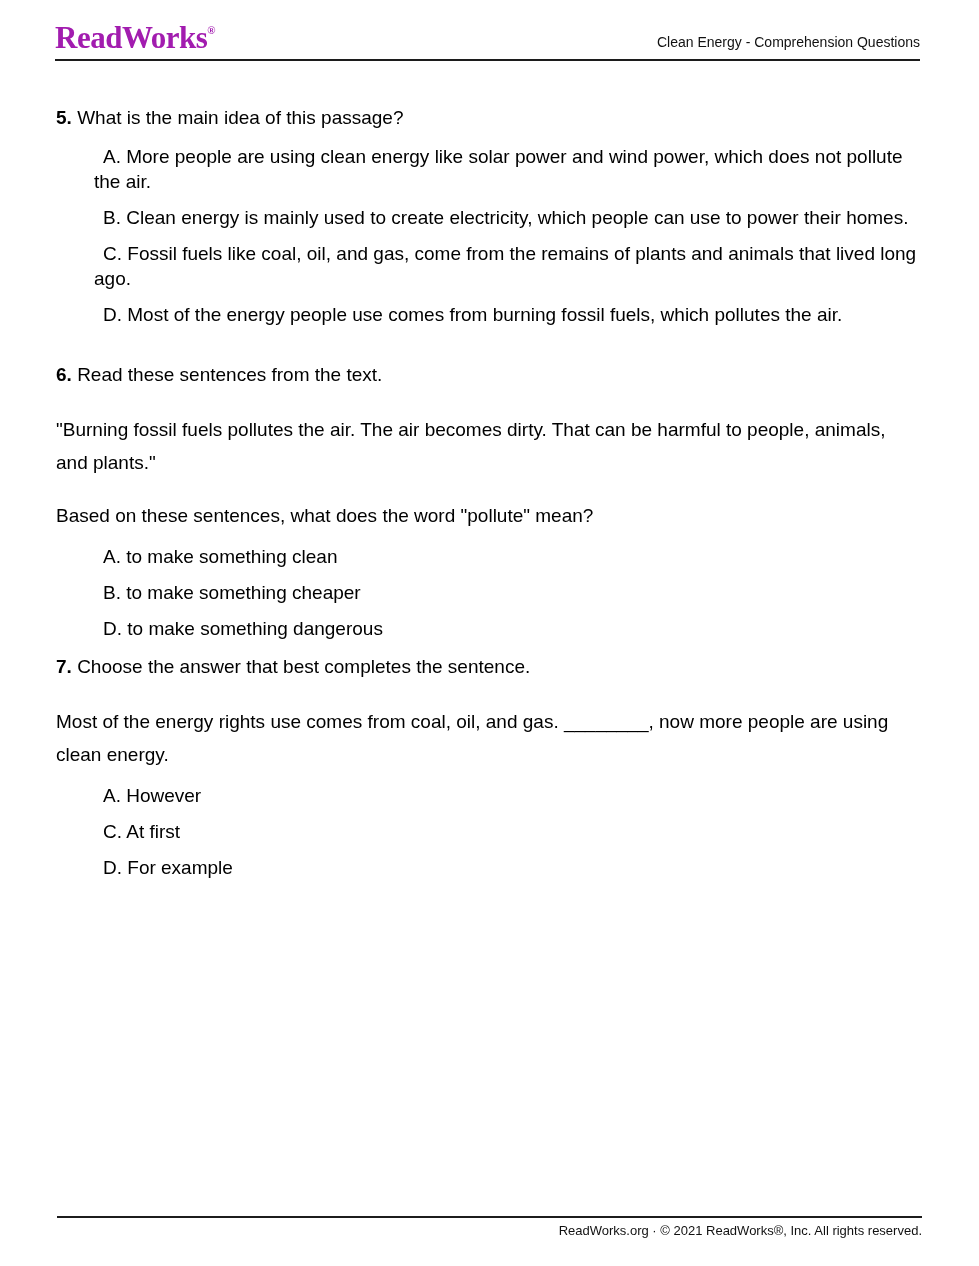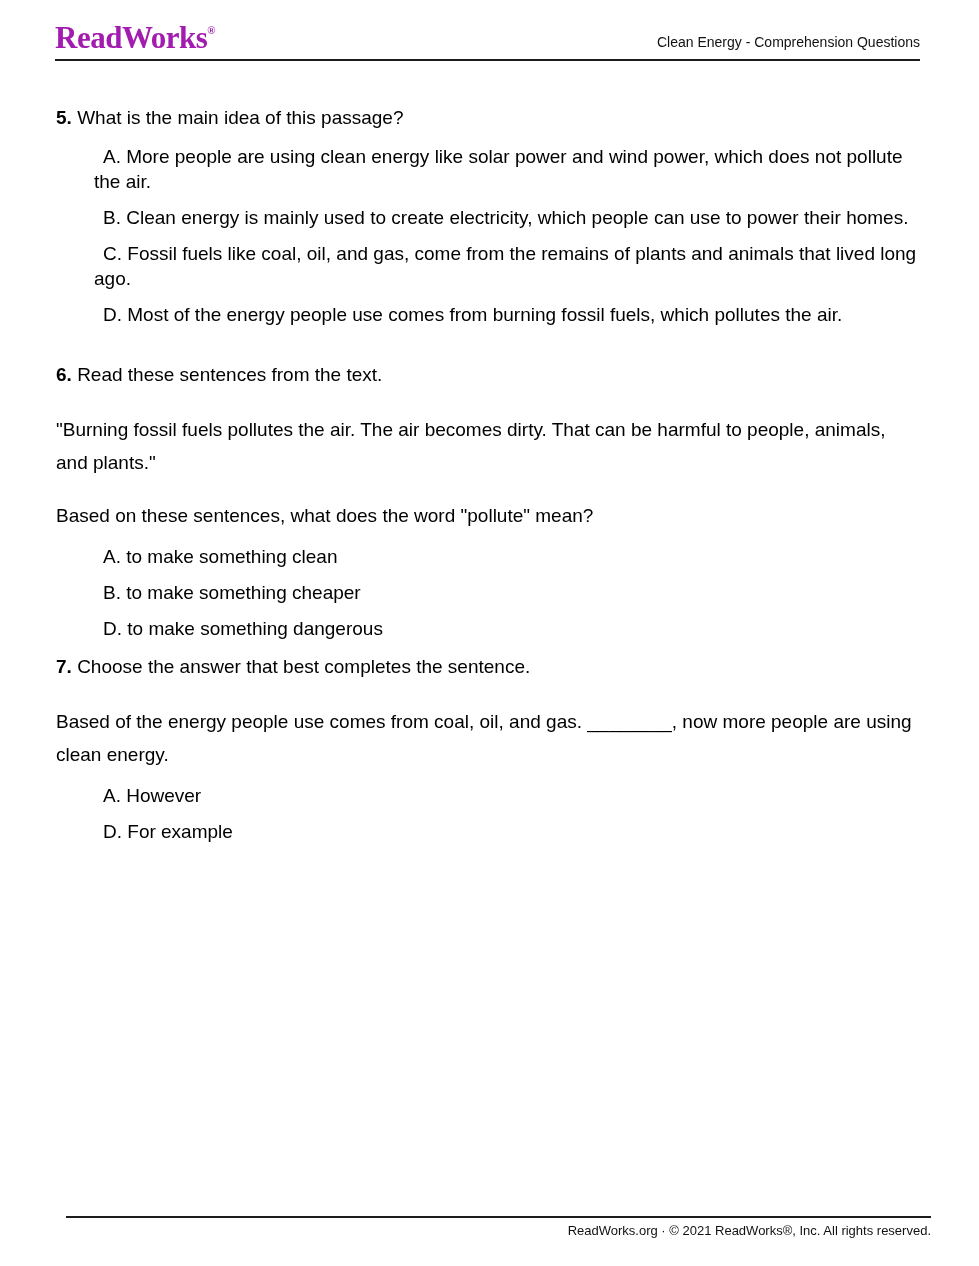--- a/index.html
+++ b/index.html
@@ -82,21 +82,21 @@
     line-height: 25px;
     text-indent: 9px;
     margin: 0 0 11px 0;
   }
   .option:last-child { margin-bottom: 0; }
 
   
   .footer {
     position: absolute;
     top: 1216px;
-    left: 66px;
+    left: 57px;
     width: 865px;
     border-top: 2px solid #1c1c1c;
     padding-top: 5px;
     text-align: right;
     font-size: 13px;
     color: #111111;
   }
 </style>
 </head>
 <body>
@@ -119,23 +119,24 @@
   <p class="q-heading" id="q6-heading"><span class="q-num">6.</span> <span>Read these sentences from the text.</span></p>
   <p class="para quote-para">"Burning fossil fuels pollutes the air. The air becomes dirty. That can be harmful to people, animals, and plants."</p>
   <p class="para subprompt-para">Based on these sentences, what does the word "pollute" mean?</p>
   <div class="options tight">
     <p class="option">A. to make something clean</p>
     <p class="option">B. to make something cheaper</p>
     <p class="option">D. to make something dangerous</p>
   </div>
 
   <p class="q-heading" id="q7-heading"><span class="q-num">7.</span> <span>Choose the answer that best completes the sentence.</span></p>
-  <p class="para sentence-para">Based of the energy people use comes from coal, oil, and gas. ________, now more people are using clean energy.</p>
+  <p class="para sentence-para">Most of the energy rights use comes from coal, oil, and gas. ________, now more people are using clean energy.</p>
   <div class="options tight">
     <p class="option">A. However</p>
+    <p class="option">C. At first</p>
     <p class="option">D. For example</p>
   </div>
 
 </div>
 
 <div class="footer">
   <span>ReadWorks.org · © 2021 ReadWorks®, Inc. All rights reserved.</span>
 </div>
 
 </body></html>

